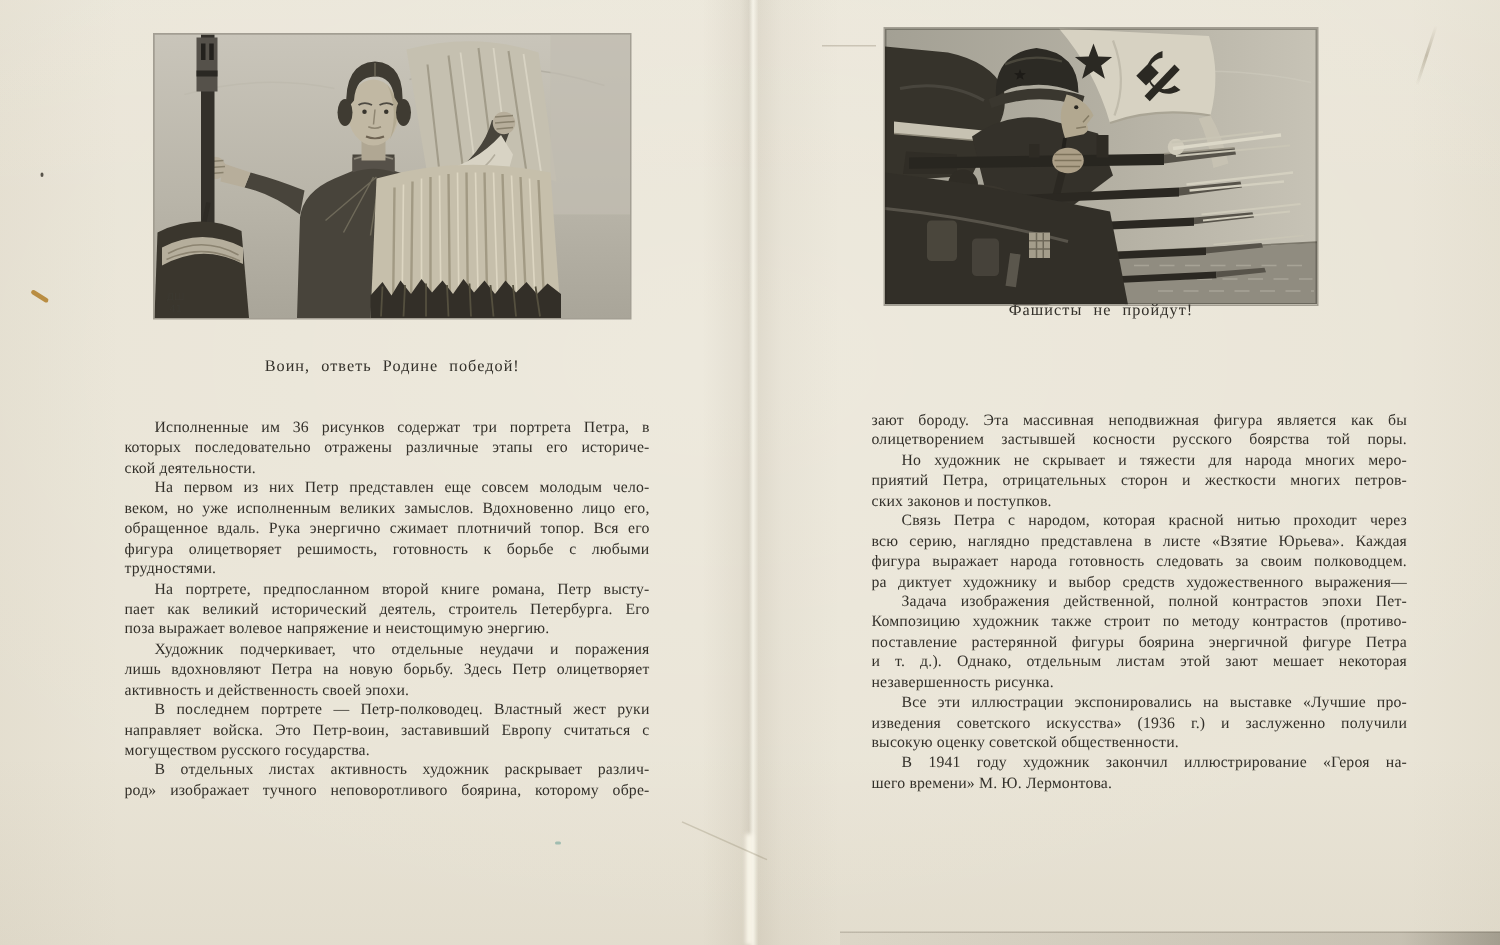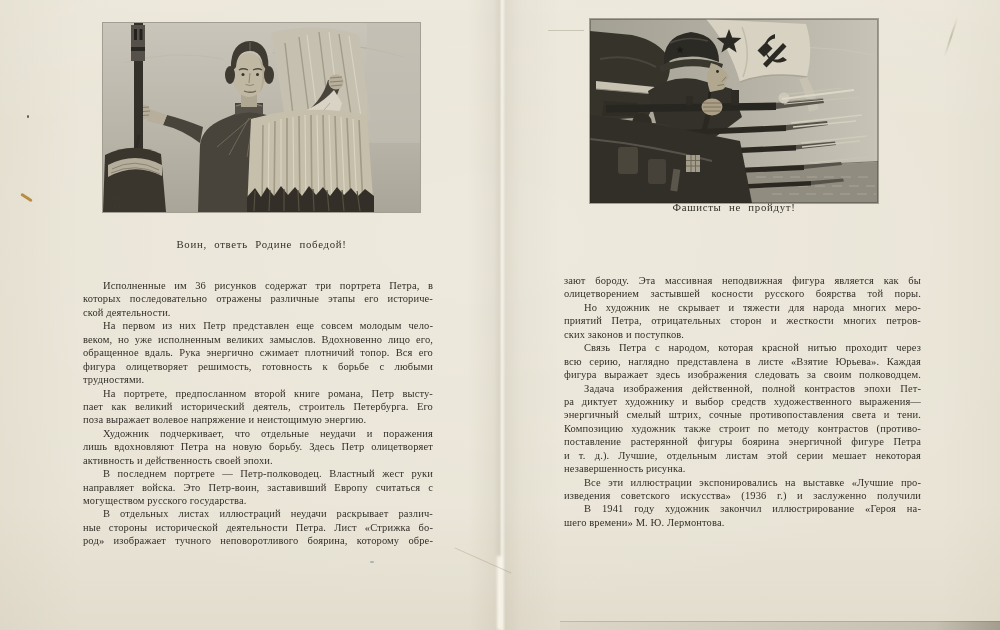--- a/index.html
+++ b/index.html
@@ -149,22 +149,21 @@
     <div class="bl">трудностями.</div>
     <div class="bl ind just">На портрете, предпосланном второй книге романа, Петр высту-</div>
     <div class="bl just">пает как великий исторический деятель, строитель Петербурга. Его</div>
     <div class="bl">поза выражает волевое напряжение и неистощимую энергию.</div>
     <div class="bl ind just">Художник подчеркивает, что отдельные неудачи и поражения</div>
     <div class="bl just">лишь вдохновляют Петра на новую борьбу. Здесь Петр олицетворяет</div>
     <div class="bl">активность и действенность своей эпохи.</div>
     <div class="bl ind just">В последнем портрете — Петр-полководец. Властный жест руки</div>
     <div class="bl just">направляет войска. Это Петр-воин, заставивший Европу считаться с</div>
     <div class="bl">могуществом русского государства.</div>
-    <div class="bl ind just">В отдельных листах иллюстраций неудачи раскрывает различ-</div>
-    <div class="bl just">ные стороны исторической деятельности Петра. Лист «Стрижка бо-</div>
+    <div class="bl ind just">В отдельных листах активность художник раскрывает различ-</div>
     <div class="bl just">род» изображает тучного неповоротливого боярина, которому обре-</div>
   </div>
 
 <div class="plate" style="left:590px;top:19px;width:288px;height:184px">
 <svg width="288" height="184" viewBox="0 0 288 184">
   <defs>
     <linearGradient id="rbg" x1="0" y1="0" x2="1" y2="0">
       <stop offset="0" stop-color="#a3a094"></stop>
           <stop offset="0.55" stop-color="#b5b1a4"></stop>
       <stop offset="1" stop-color="#c7c3b6"></stop>
@@ -260,33 +259,33 @@
     <rect x="82" y="150" width="7" height="22" fill="#5a564c" transform="rotate(8 85 160)"></rect>
     <rect x="96" y="136" width="14" height="17" fill="#a49d8b"></rect>
     <path d="M96 141.5 H110 M96 147 H110 M101 136 V153 M105.5 136 V153" stroke="#6e6859" stroke-width="1" fill="none"></path>
   </g>
   <rect x="0.5" y="0.5" width="287" height="183" fill="none" stroke="rgba(40,36,30,0.35)"></rect>
 </svg>
 </div>
 
 <div class="caption" style="left:590px;top:201px;width:288px">Фашисты не пройдут!</div>
 
-<div class="body-text" style="left:564px;top:274px;width:357px" id="right-lines">
+<div class="body-text" style="left:581px;top:274px;width:357px" id="right-lines">
     <div class="bl just">зают бороду. Эта массивная неподвижная фигура является как бы</div>
     <div class="bl just">олицетворением застывшей косности русского боярства той поры.</div>
     <div class="bl ind just">Но художник не скрывает и тяжести для народа многих меро-</div>
     <div class="bl just">приятий Петра, отрицательных сторон и жесткости многих петров-</div>
     <div class="bl">ских законов и поступков.</div>
     <div class="bl ind just">Связь Петра с народом, которая красной нитью проходит через</div>
     <div class="bl just">всю серию, наглядно представлена в листе «Взятие Юрьева». Каждая</div>
-    <div class="bl just">фигура выражает здесь изображения следовать за своим полководцем.</div>
+    <div class="bl just">фигура выражает народа готовность следовать за своим полководцем.</div>
+    <div class="bl just">ра диктует художнику и выбор средств художественного выражения—</div>
     <div class="bl ind just">Задача изображения действенной, полной контрастов эпохи Пет-</div>
-    <div class="bl just">ра диктует художнику и выбор средств художественного выражения—</div>
-    <div class="bl just">энергичный смелый штрих, сочные противопоставления света и тени.</div>
     <div class="bl just">Композицию художник также строит по методу контрастов (противо-</div>
     <div class="bl just">поставление растерянной фигуры боярина энергичной фигуре Петра</div>
-    <div class="bl just">и т. д.). Лучшие, отдельным листам этой серии мешает некоторая</div>
+    <div class="bl just">и т. д.). Однако, отдельным листам этой зают мешает некоторая</div>
     <div class="bl">незавершенность рисунка.</div>
     <div class="bl ind just">Все эти иллюстрации экспонировались на выставке «Лучшие про-</div>
     <div class="bl just">изведения советского искусства» (1936 г.) и заслуженно получили</div>
+    <div class="bl">высокую оценку советской общественности.</div>
     <div class="bl ind just">В 1941 году художник закончил иллюстрирование «Героя на-</div>
     <div class="bl">шего времени» М. Ю. Лермонтова.</div>
   </div>
 
 </body></html>

